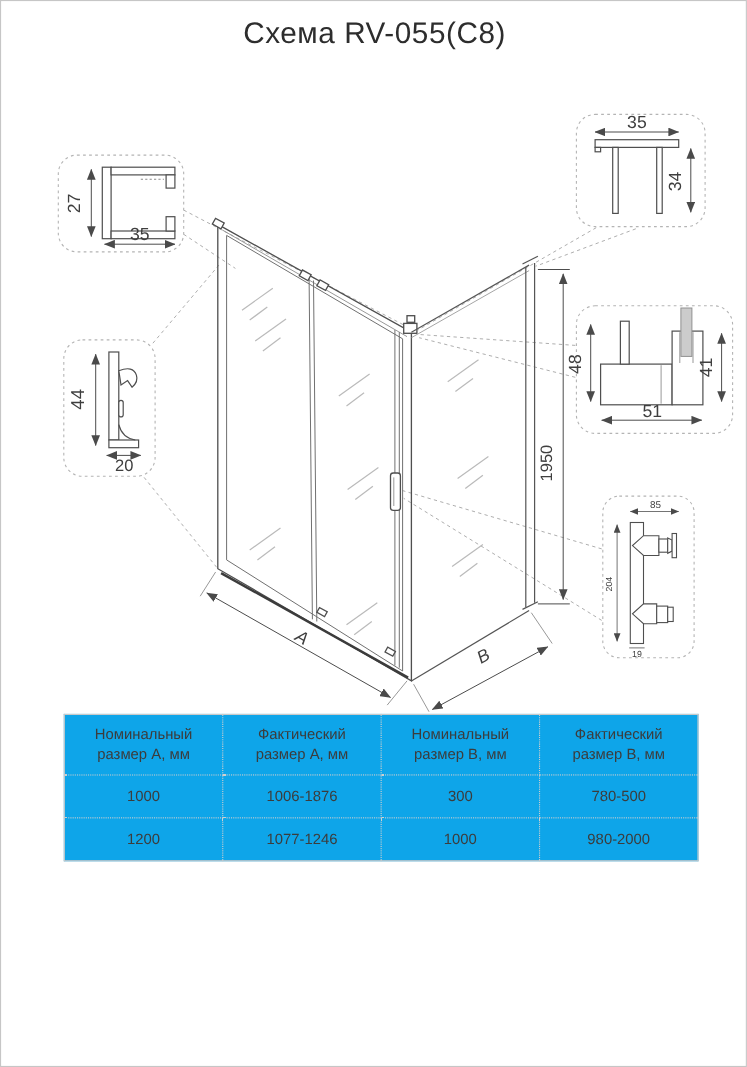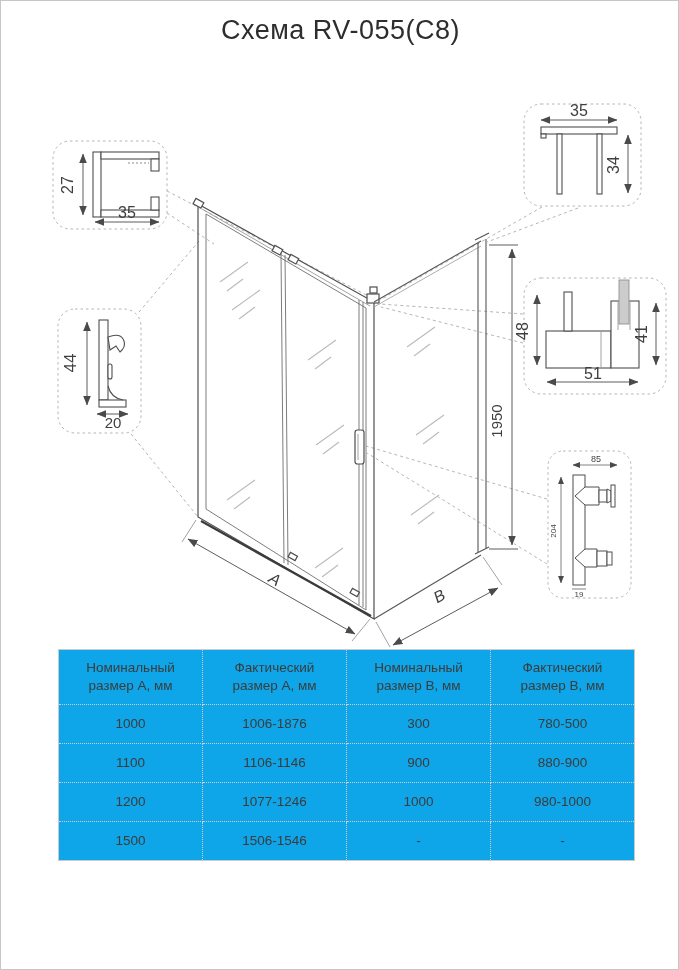--- a/index.html
+++ b/index.html
@@ -221,32 +221,20 @@
       </tr>
     </thead>
     <tbody>
       <tr>
         <td>1000</td>
         <td>1006-1876</td>
         <td>300</td>
         <td>780-500</td>
       </tr>
       <tr>
-        <td>1100</td>
-        <td>1106-1146</td>
-        <td>900</td>
-        <td>880-900</td>
-      </tr>
-      <tr>
         <td>1200</td>
         <td>1077-1246</td>
         <td>1000</td>
-        <td>980-1000</td>
-      </tr>
-      <tr>
-        <td>1500</td>
-        <td>1506-1546</td>
-        <td>-</td>
-        <td>-</td>
+        <td>980-2000</td>
       </tr>
     </tbody>
   </table>
 </div>
 
 </body></html>

